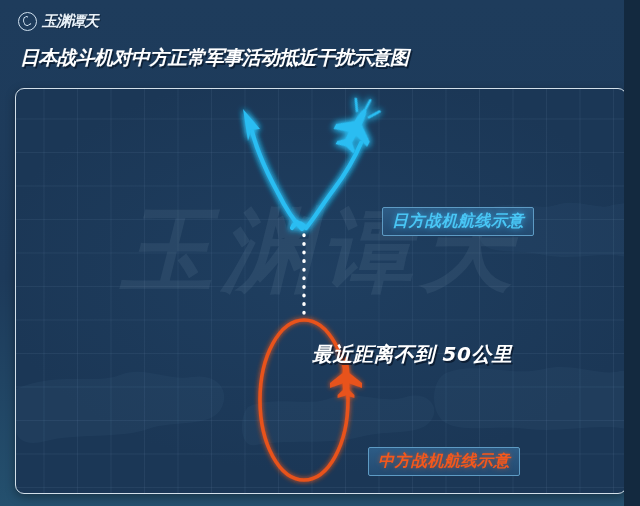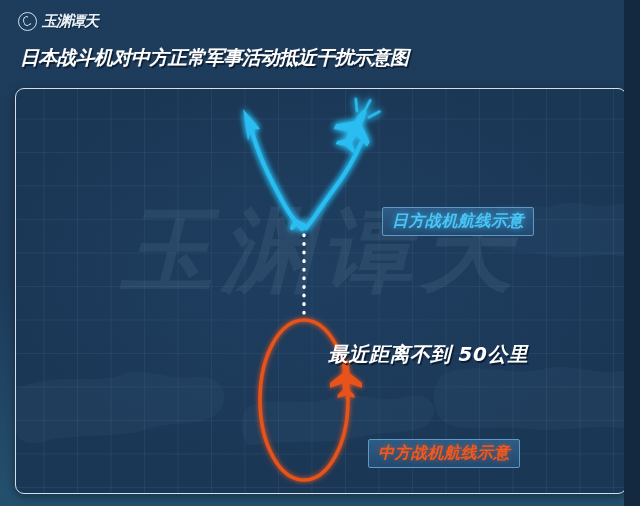--- a/index.html
+++ b/index.html
@@ -160,31 +160,31 @@
   #badge-japan {
     left: 366px;
     top: 118px;
     color: #49c6f5;
     background: linear-gradient(180deg, #2d5c86 0%, #234a70 100%);
     border: 1px solid #5e9bc4;
     text-shadow: 0 0 6px rgba(60,190,250,.75);
   }
   #badge-china {
     left: 352px;
-    top: 350px;
+    top: 358px;
     color: #f4581c;
     background: linear-gradient(180deg, #2d5c86 0%, #234a70 100%);
     border: 1px solid #5e9bc4;
     text-shadow: 0 0 5px rgba(244,88,28,.55);
     font-style: italic;
   }
 
   #distance-note {
     position: absolute;
-    left: 312px;
+    left: 296px;
     top: 252px;
     color: #ffffff;
     font-size: 20px;
     line-height: 26px;
     font-weight: bold;
     font-style: italic;
     letter-spacing: 0.5px;
     white-space: nowrap;
     font-family: "DejaVu Sans", sans-serif;
     text-shadow: 1.5px 1.5px 0 rgba(10,24,42,.8);

